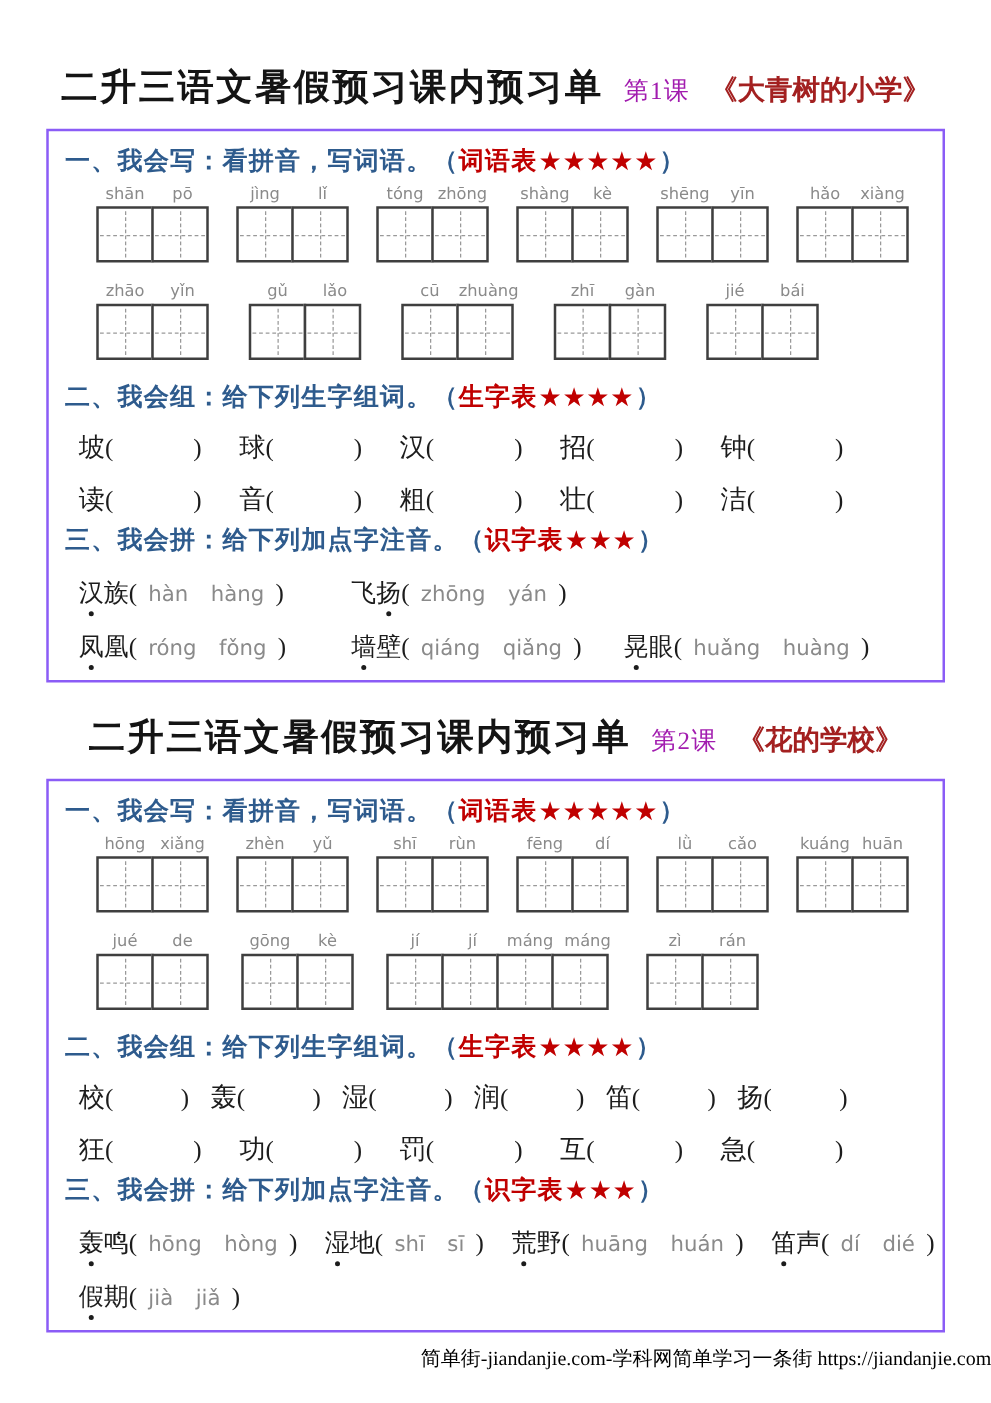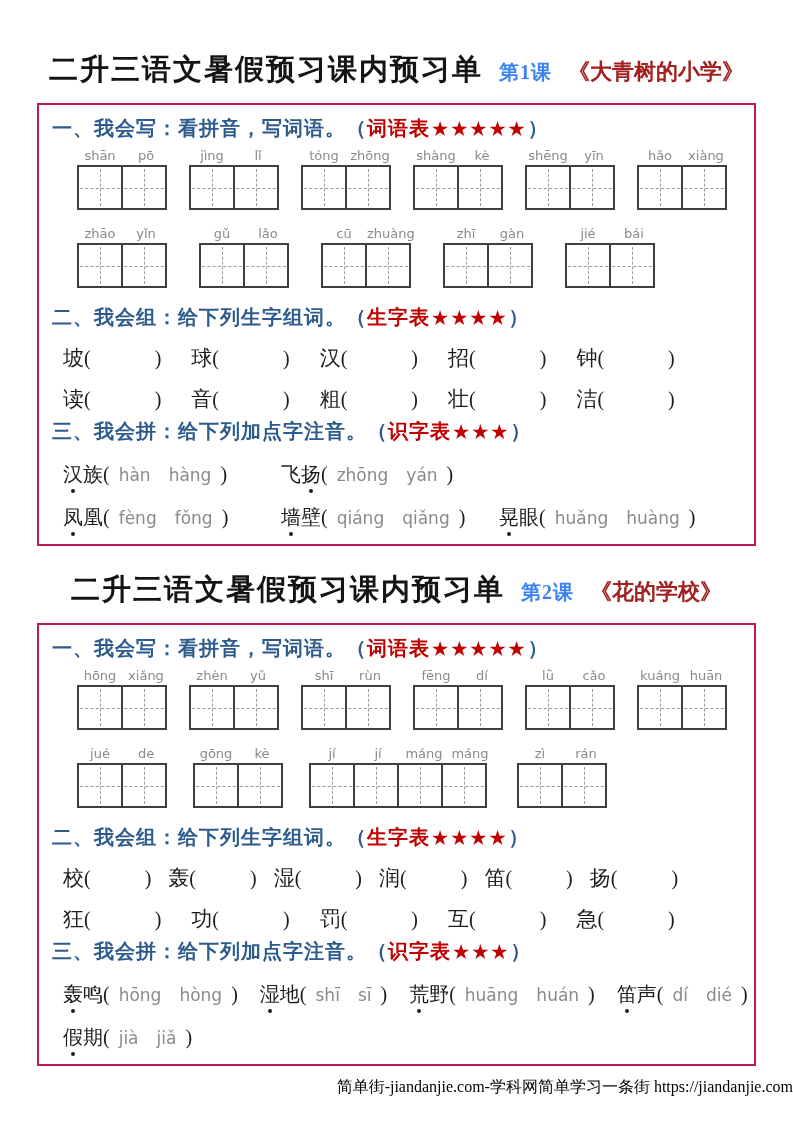--- a/index.html
+++ b/index.html
@@ -2,24 +2,24 @@
 <html><head>
 <meta charset="utf-8">
 <style>
   html,body{margin:0;padding:0;background:#ffffff;}
   .sheet{position:relative;width:793px;height:1122px;background:#ffffff;overflow:hidden;
          font-family:"Liberation Serif","DejaVu Serif",serif;color:#1c1c1c;}
   
   .title-row{display:flex;justify-content:center;align-items:baseline;gap:16px;margin-top:50px;}
   .page + .page .title-row{margin-top:24px;}
   .title-main{font-size:29px;font-weight:900;letter-spacing:2px;color:#141414;}
-  .lesson-label{font-size:20px;font-weight:700;color:#3b82f6;letter-spacing:1px;}
+  .lesson-label{font-size:20px;font-weight:400;color:#a21caf;letter-spacing:1px;}
   .lesson-name{font-size:22px;font-weight:700;color:#a32020;}
   
-  .box{margin:13px 37px 0 37px;border:2px solid #be185d;padding:5px 0 13px 0;background:#fff;}
+  .box{margin:13px 37px 0 37px;border:2px solid #8b5cf6;padding:5px 0 13px 0;background:#fff;}
   .sec-head{margin:5px 0 0 13px;font-size:20px;font-weight:600;letter-spacing:1px;color:#2e5b8d;white-space:nowrap;}
   .sec-head .tag{color:#c00000;font-weight:700;}
   .sec-head .stars{color:#c00000;font-size:18px;letter-spacing:3px;margin-left:2px;}
   
   .wrow{display:flex;margin:6px 0 16px 38px;}
   .wrow.w6{gap:20px;}
   .wrow.w5{gap:30px;}
   .wrow.w4{gap:24px;}
   .wrow + .wrow{margin-top:14px;}
   .wgroup{display:flex;flex-direction:column;}
@@ -192,21 +192,21 @@
             <span class="gitem"><span class="gchar">粗</span><span class="aparen">(</span><span class="gblank"></span><span class="aparen">)</span></span>
             <span class="gitem"><span class="gchar">壮</span><span class="aparen">(</span><span class="gblank"></span><span class="aparen">)</span></span>
             <span class="gitem"><span class="gchar">洁</span><span class="aparen">(</span><span class="gblank"></span><span class="aparen">)</span></span>
           </div>
           <div class="sec-head"><span>三、我会拼：给下列加点字注音。</span><span>（</span><span class="tag">识字表</span><span class="stars">★★★</span><span>）</span></div>
           <div class="arow a3">
             <span class="aitem"><span class="aword"><span class="ch dot">汉</span><span class="ch">族</span></span><span class="aparen">(</span><span class="aopt">hàn</span><span class="aopt">hàng</span><span class="aparen">)</span></span>
             <span class="aitem"><span class="aword"><span class="ch">飞</span><span class="ch dot">扬</span></span><span class="aparen">(</span><span class="aopt">zhōng</span><span class="aopt">yán</span><span class="aparen">)</span></span>
           </div>
           <div class="arow a3">
-            <span class="aitem"><span class="aword"><span class="ch dot">凤</span><span class="ch">凰</span></span><span class="aparen">(</span><span class="aopt">fèng</span><span class="aopt">fǒng</span><span class="aparen">)</span></span>
+            <span class="aitem"><span class="aword"><span class="ch dot">凤</span><span class="ch">凰</span></span><span class="aparen">(</span><span class="aopt">róng</span><span class="aopt">fǒng</span><span class="aparen">)</span></span>
             <span class="aitem"><span class="aword"><span class="ch dot">墙</span><span class="ch">壁</span></span><span class="aparen">(</span><span class="aopt">qiáng</span><span class="aopt">qiǎng</span><span class="aparen">)</span></span>
             <span class="aitem"><span class="aword"><span class="ch dot">晃</span><span class="ch">眼</span></span><span class="aparen">(</span><span class="aopt">huǎng</span><span class="aopt">huàng</span><span class="aparen">)</span></span>
           </div>
         </div>
       </div>
       <div class="page">
         <div class="title-row">
           <span class="title-main">二升三语文暑假预习课内预习单</span>
           <span class="lesson-label">第2课</span>
           <span class="lesson-name">《花的学校》</span>

